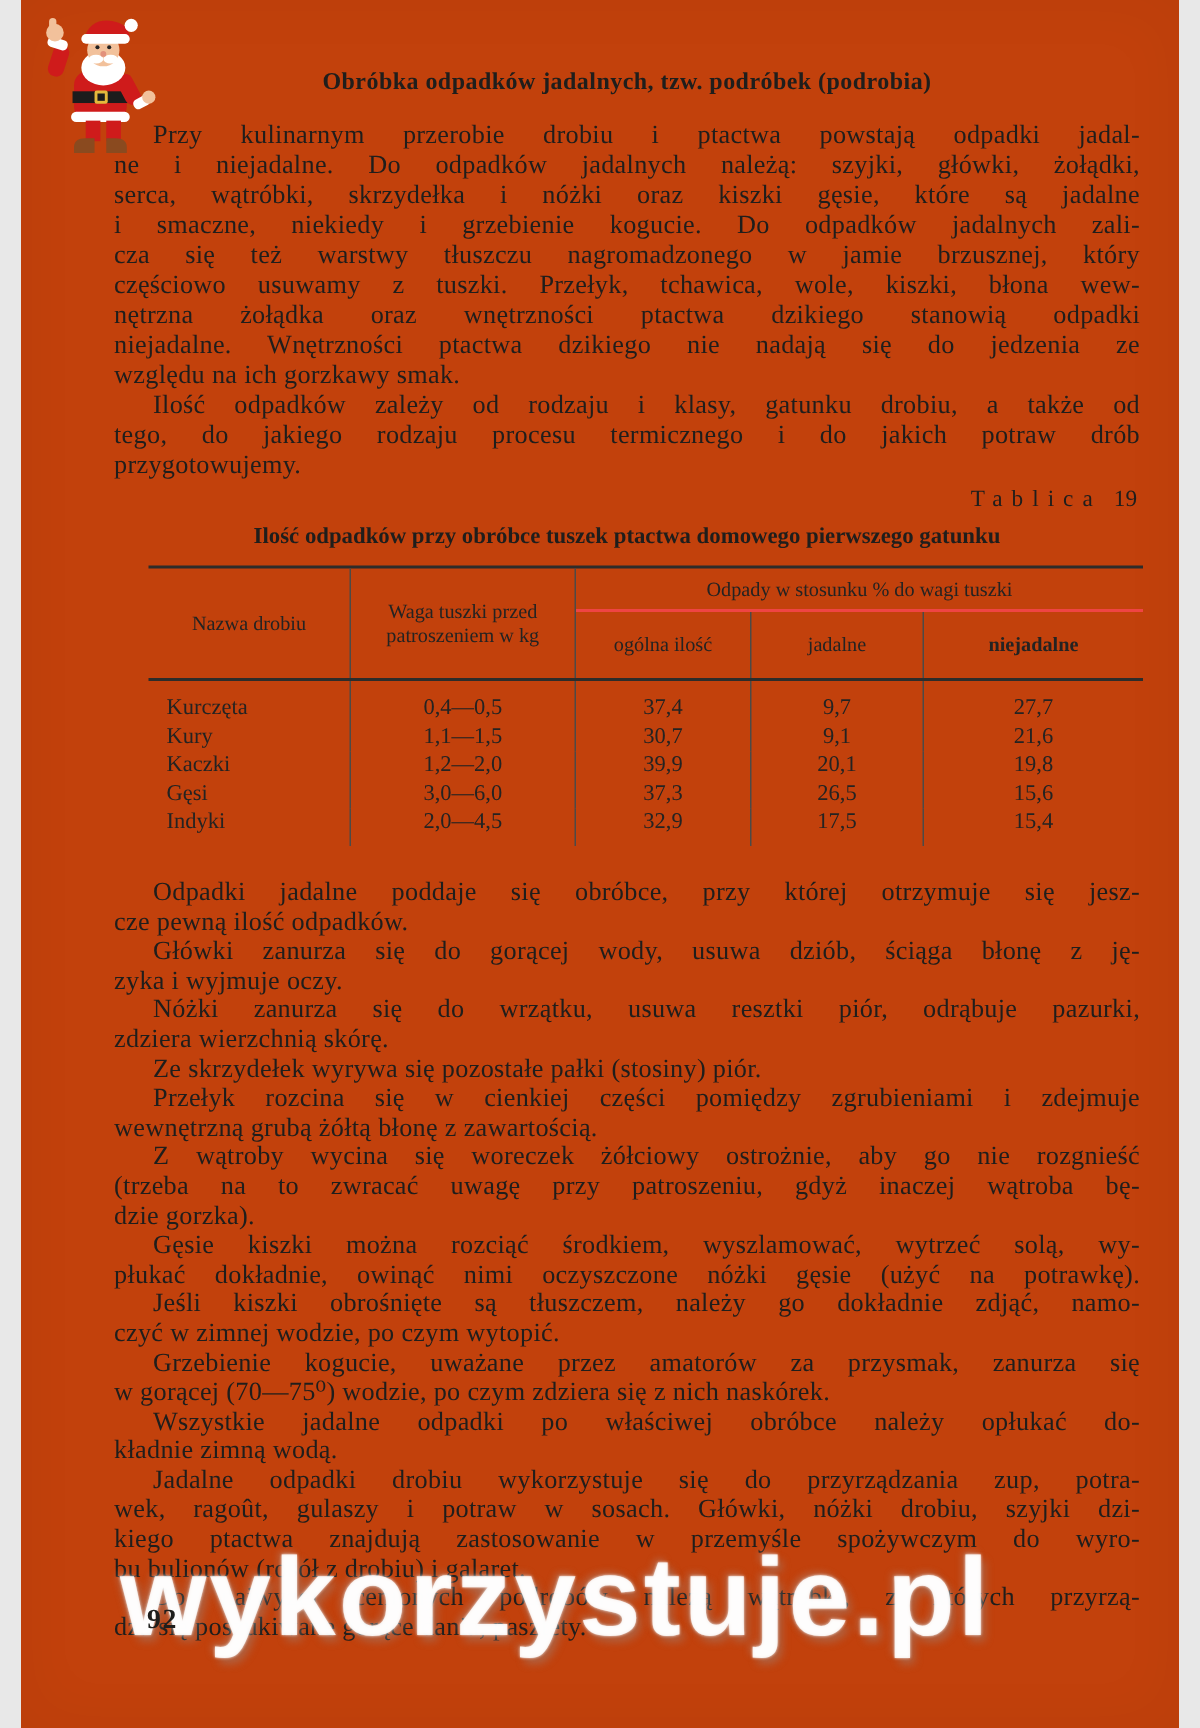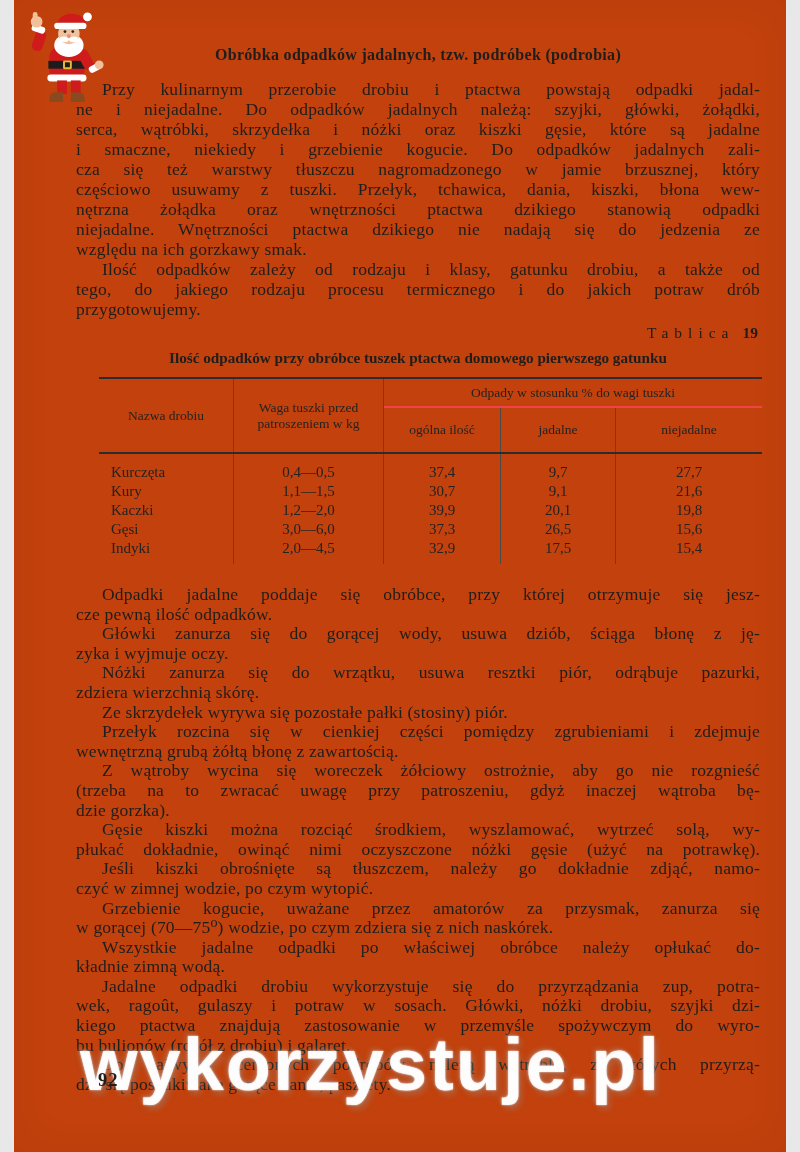--- a/index.html
+++ b/index.html
@@ -14,33 +14,33 @@
   .heading { text-align:center; font-weight:bold; font-size:16px; letter-spacing:0.3px; margin-bottom:15px; }
 
   .para { margin:0; }
   .pline { font-size:17.5px; line-height:20px; height:20px; letter-spacing:0.2px; }
   .pline.full { text-align-last:justify; }
   .pline.first { text-indent:26px; }
   .lower .pline { line-height:19.6px; height:19.6px; }
 
   .tab-label { text-align:right; font-size:15.5px; margin-top:5px; padding-right:2px; }
   .tab-label .sp { letter-spacing:6px; }
-  .tab-label .num { font-weight:bold; margin-left:8px; }
+  .tab-label .num { font-weight:normal; margin-left:8px; }
   .tab-title { text-align:center; font-weight:bold; font-size:15.2px; margin:7px 0 10px; }
 
   .tbl {
     margin-left:23px; width:663px;
     display:grid; grid-template-columns:135px 150px 117px 115px 146px;
     border-top:2px solid #2d2c2a; font-size:13.5px; color:#242322;
   }
   .vr { border-right:1px solid #4c4a47; }
   .h-name  { grid-area:1/1/3/2; display:flex; align-items:center; justify-content:center; }
   .h-waga  { grid-area:1/2/3/3; display:flex; align-items:center; justify-content:center; text-align:center; line-height:16px; }
   .h-group { grid-area:1/3/2/6; border-bottom:2px solid #ef4444; display:flex; align-items:center; justify-content:center; padding:6px 0 5px; }
-  .h-sub1  { grid-area:2/3/3/4; } .h-sub2 { grid-area:2/4/3/5;text-align:right; } .h-sub3 { grid-area:2/5/3/6; }
+  .h-sub1  { grid-area:2/3/3/4; } .h-sub2 { grid-area:2/4/3/5;text-align:right; } .h-sub3 { grid-area:2/5/3/6;font-weight:bold; }
   .h-sub   { display:flex; align-items:center; justify-content:center; min-height:44px; }
   .midrule { grid-column:1/6; border-bottom:2px solid #2d2c2a; height:0; }
   .d { font-size:15px; line-height:19px; }
   .d.name { padding-left:12px; }
   .d.c { text-align:center; }
   .row-first > .d { padding-top:9px; }
   .row-last  > .d { padding-bottom:6px; }
 
   .gap-after-table { height:21px; }
 
@@ -98,21 +98,21 @@
   <div class="content">
 
     <div class="heading">Obróbka odpadków jadalnych, tzw. podróbek (podrobia)</div>
 
     <div class="para">
       <div class="pline first full">Przy kulinarnym przerobie drobiu i ptactwa powstają odpadki jadal-</div>
       <div class="pline full">ne i niejadalne. Do odpadków jadalnych należą: szyjki, główki, żołądki,</div>
       <div class="pline full">serca, wątróbki, skrzydełka i nóżki oraz kiszki gęsie, które są jadalne</div>
       <div class="pline full">i smaczne, niekiedy i grzebienie kogucie. Do odpadków jadalnych zali-</div>
       <div class="pline full">cza się też warstwy tłuszczu nagromadzonego w jamie brzusznej, który</div>
-      <div class="pline full">częściowo usuwamy z tuszki. Przełyk, tchawica, dania, kiszki, błona wew-</div>
+      <div class="pline full">częściowo usuwamy z tuszki. Przełyk, tchawica, wole, kiszki, błona wew-</div>
       <div class="pline full">nętrzna żołądka oraz wnętrzności ptactwa dzikiego stanowią odpadki</div>
       <div class="pline full">niejadalne. Wnętrzności ptactwa dzikiego nie nadają się do jedzenia ze</div>
       <div class="pline">względu na ich gorzkawy smak.</div>
     </div>
     <div class="para">
       <div class="pline first full">Ilość odpadków zależy od rodzaju i klasy, gatunku drobiu, a także od</div>
       <div class="pline full">tego, do jakiego rodzaju procesu termicznego i do jakich potraw drób</div>
       <div class="pline">przygotowujemy.</div>
     </div>
 

